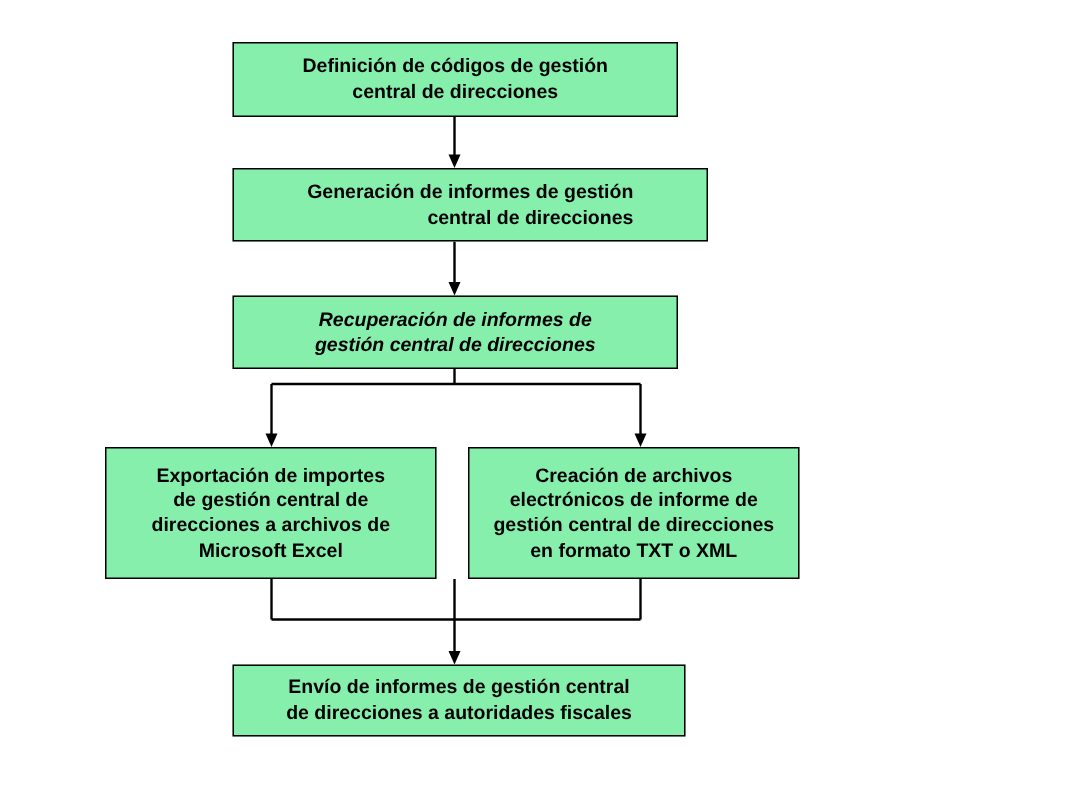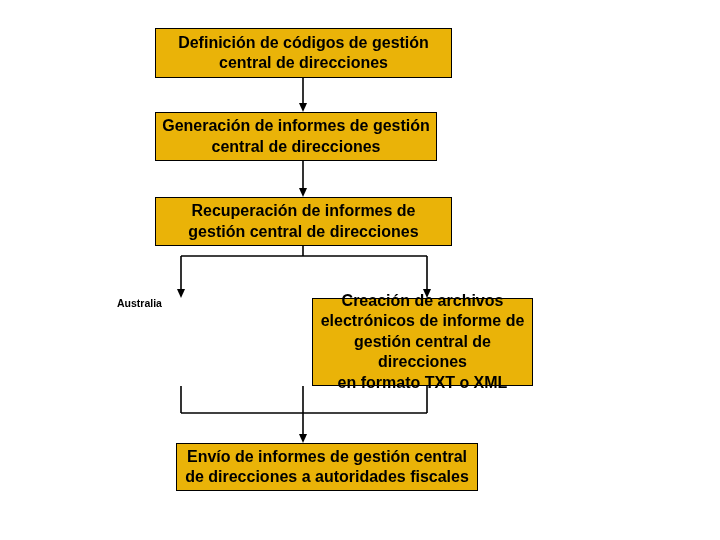--- a/index.html
+++ b/index.html
@@ -12,27 +12,27 @@
     position: relative;
     width: 720px;
     height: 540px;
     background: #ffffff;
     font-family: "Liberation Sans", sans-serif;
     overflow: hidden;
   }
   .node {
     position: absolute;
     box-sizing: border-box;
-    background: #eab308;
+    background: #86efac;
     border: 1px solid #000000;
     display: flex;
     align-items: center;
     justify-content: center;
     text-align: center;
-    font-size: 16px;
+    font-size: 13px;
     font-weight: bold;
     color: #000000;
     line-height: 1.28;
     padding: 2px 6px;
     white-space: pre-line;
   }
   .edge-label {
     position: absolute;
     font-size: 10.5px;
     font-weight: bold;
@@ -107,31 +107,35 @@
 
     <g>
       <line x1="303" y1="386" x2="303" y2="437"></line>
       <polygon points="303,443 299,434 307,434"></polygon>
     </g>
   </svg>
 
   <div class="node" style="left:155px; top:28px; width:297px; height:50px;">Definición de códigos de gestión
 central de direcciones</div>
 
-  <div class="node" style="left:155px; top:112px; width:282px; height:49px;">Generación de informes de gestión
+  <div class="node" style="left:155px; top:112px; width:317px; height:49px;text-align:right;">Generación de informes de gestión
 central de direcciones</div>
 
-  <div class="node" style="left:155px; top:197px; width:297px; height:49px;">Recuperación de informes de
+  <div class="node" style="left:155px; top:197px; width:297px; height:49px;font-style:italic;">Recuperación de informes de
 gestión central de direcciones</div>
 
   <div class="edge-label" style="left:117px; top:261px; width:80px;margin-top:36px;">Australia</div>
 
 
+  <div class="node" style="left:70px; top:298px; width:221px; height:88px;">Exportación de importes
+de gestión central de
+direcciones a archivos de
+Microsoft Excel</div>
 
   <div class="node" style="left:312px; top:298px; width:221px; height:88px;">Creación de archivos
 electrónicos de informe de
 gestión central de direcciones
 en formato TXT o XML</div>
 
-  <div class="node" style="left:155px; top:443px; width:302px; height:48px;margin-left:21px;">Envío de informes de gestión central
+  <div class="node" style="left:155px; top:443px; width:302px; height:48px;">Envío de informes de gestión central
 de direcciones a autoridades fiscales</div>
 
 </div>
 
 </body></html>

